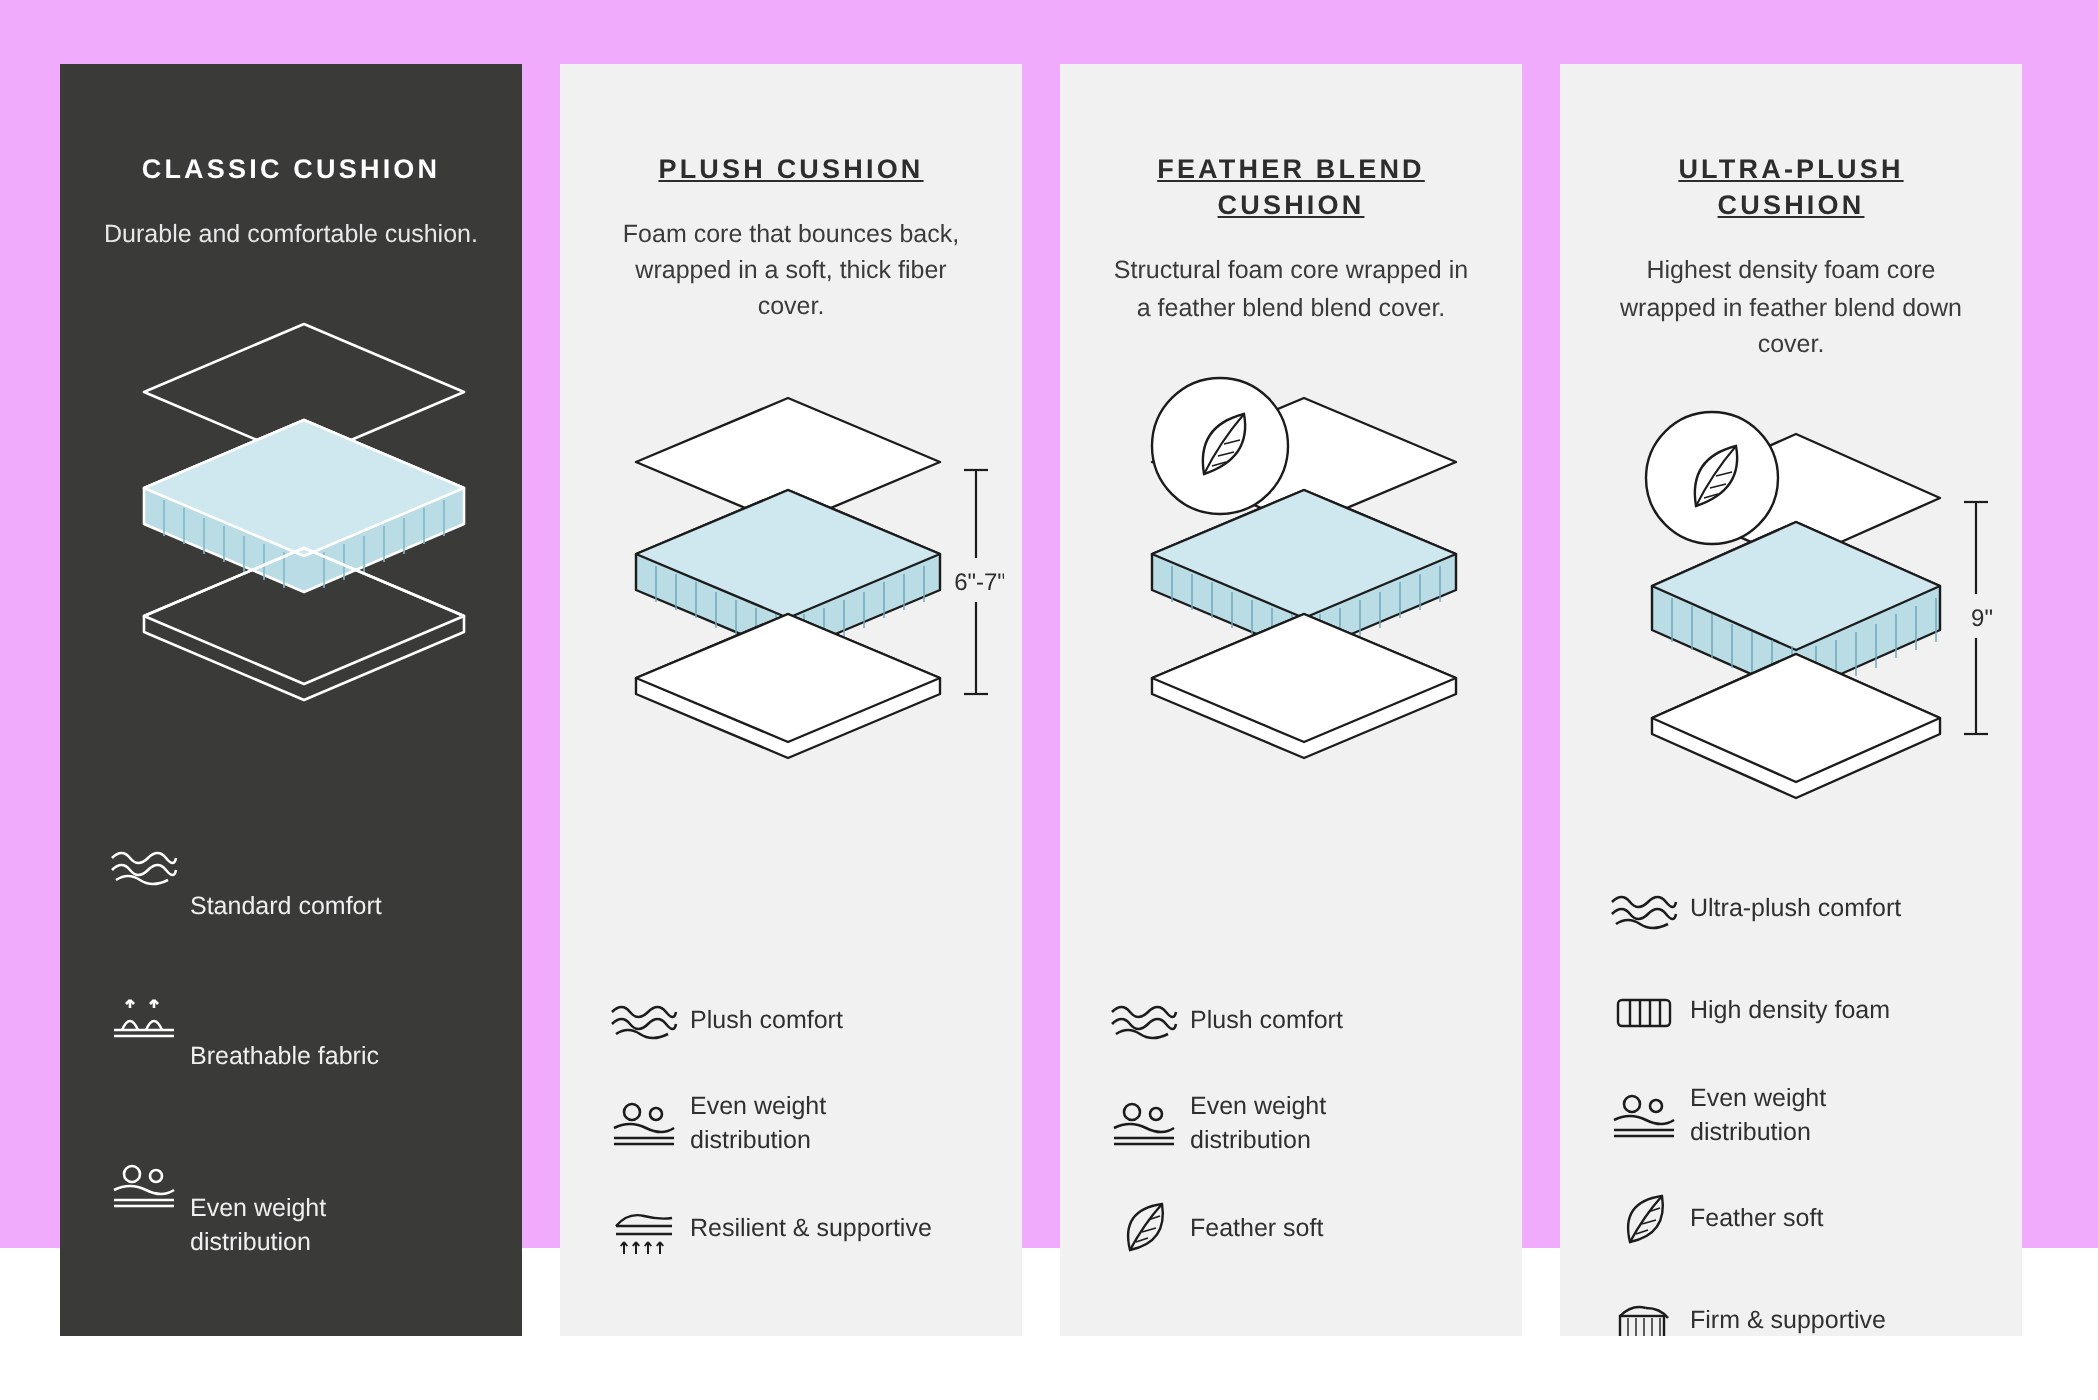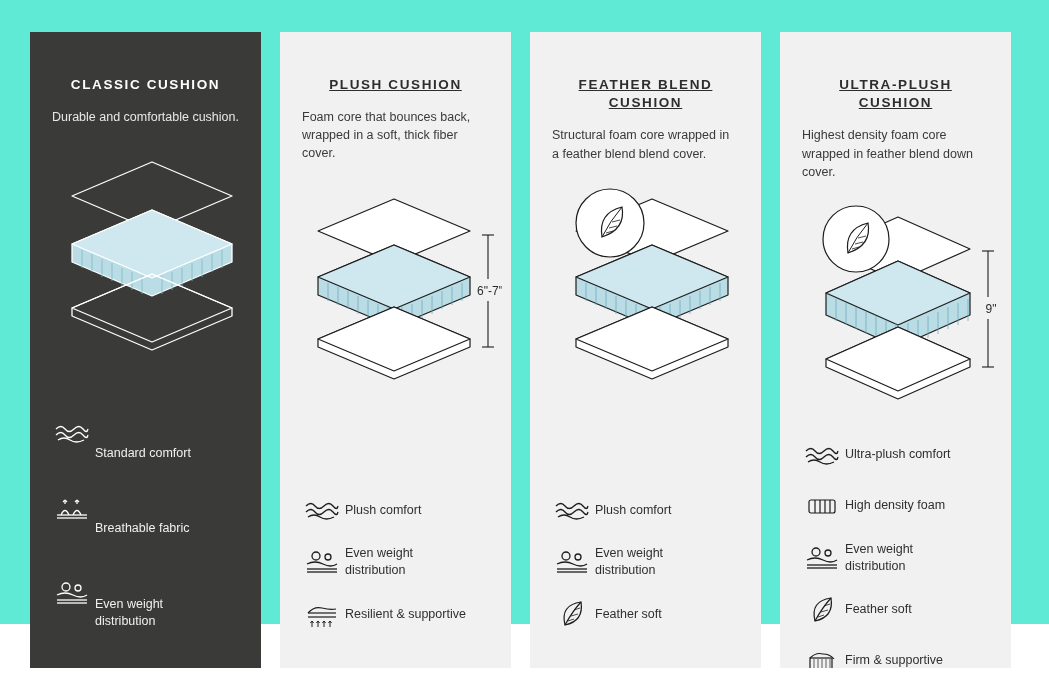--- a/index.html
+++ b/index.html
@@ -5,21 +5,21 @@
   * { box-sizing: border-box; }
   html, body {
     margin: 0; padding: 0;
     width: 1049px; height: 700px;
     background: #ffffff;
     font-family: "Liberation Sans", sans-serif;
   }
   #board {
     position: relative;
     width: 1049px; height: 624px;
-    background: #5eead4;
+    background: #f0abfc;
     display: flex;
     align-items: flex-start;
     padding: 32px 30px;
     gap: 19px;
   }
   .card {
     width: 231px;
     height: 636px;
     position: relative;
     display: flex;
@@ -38,21 +38,21 @@
     text-align: center;
     line-height: 1.35;
     margin: 16px 0 0 0;
   }
   .dark .card-title { color: #ffffff; }
   .light .card-title { color: #2d2d2d; text-decoration: underline; }
 
   .card-desc {
     font-size: 12.5px;
     line-height: 1.45;
-    text-align: left;
+    text-align: center;
     margin-top: 14px;
     max-width: 190px;
   }
   .dark .card-desc { color: #e8e8e8; }
   .light .card-desc { color: #3a3a3a; }
 
   .illus {
     position: relative;
     width: 100%;
     height: 250px;

